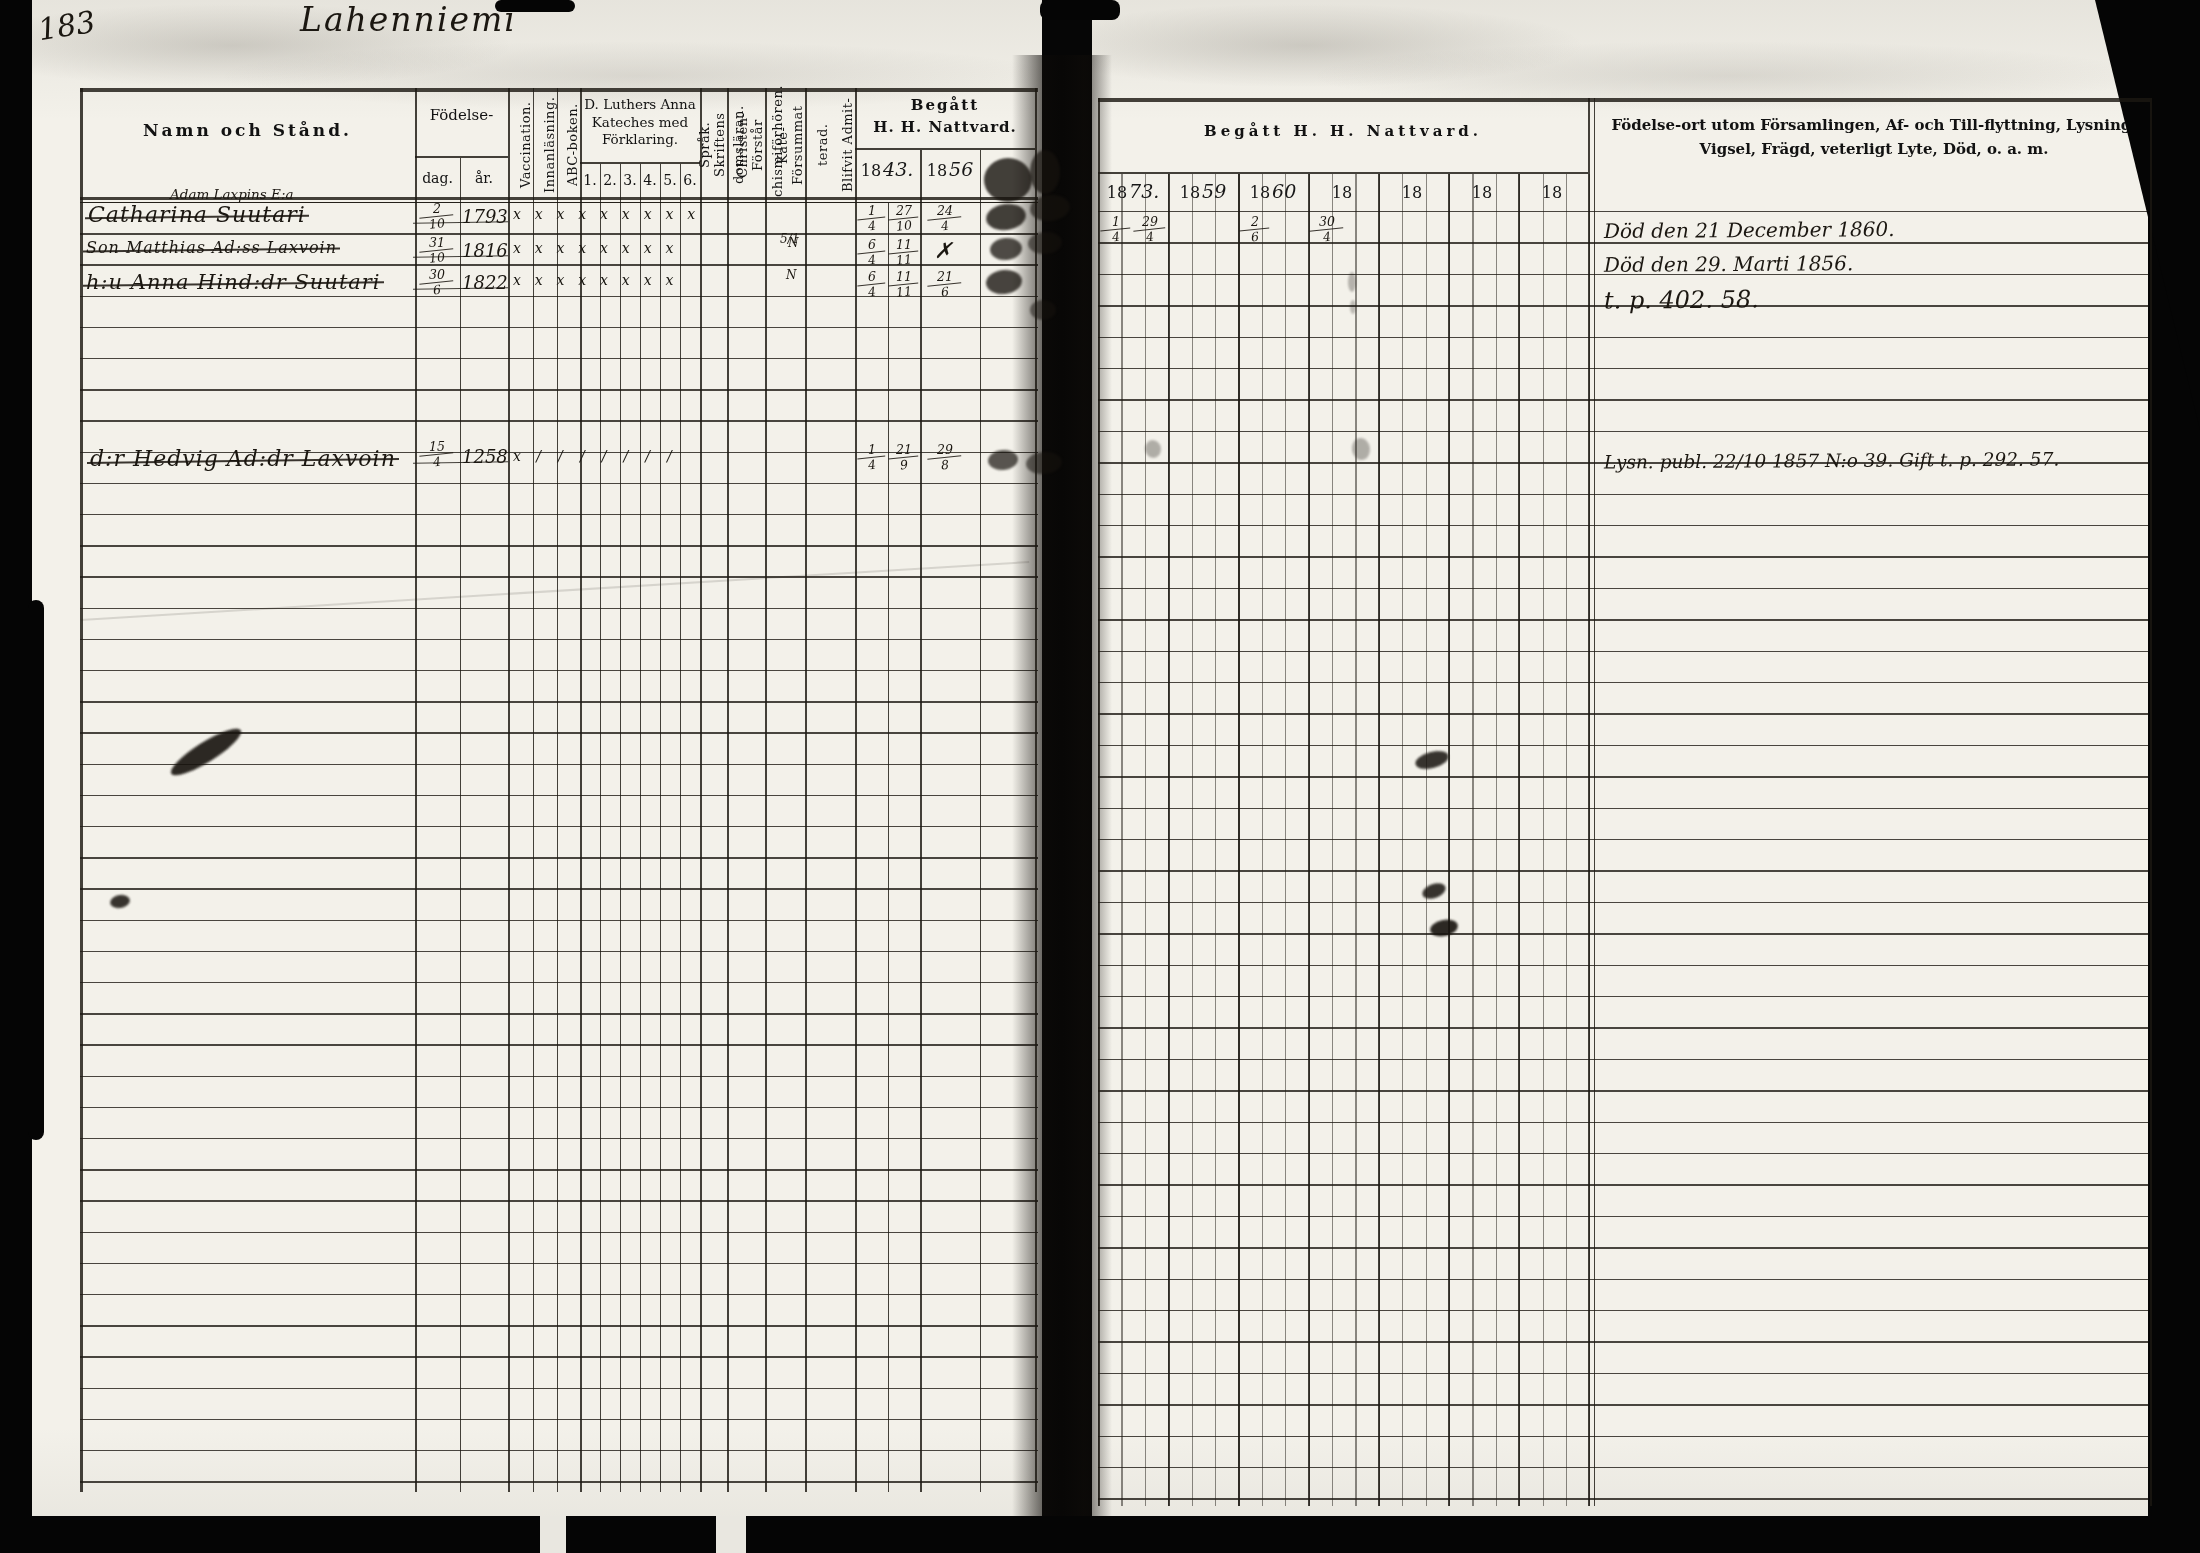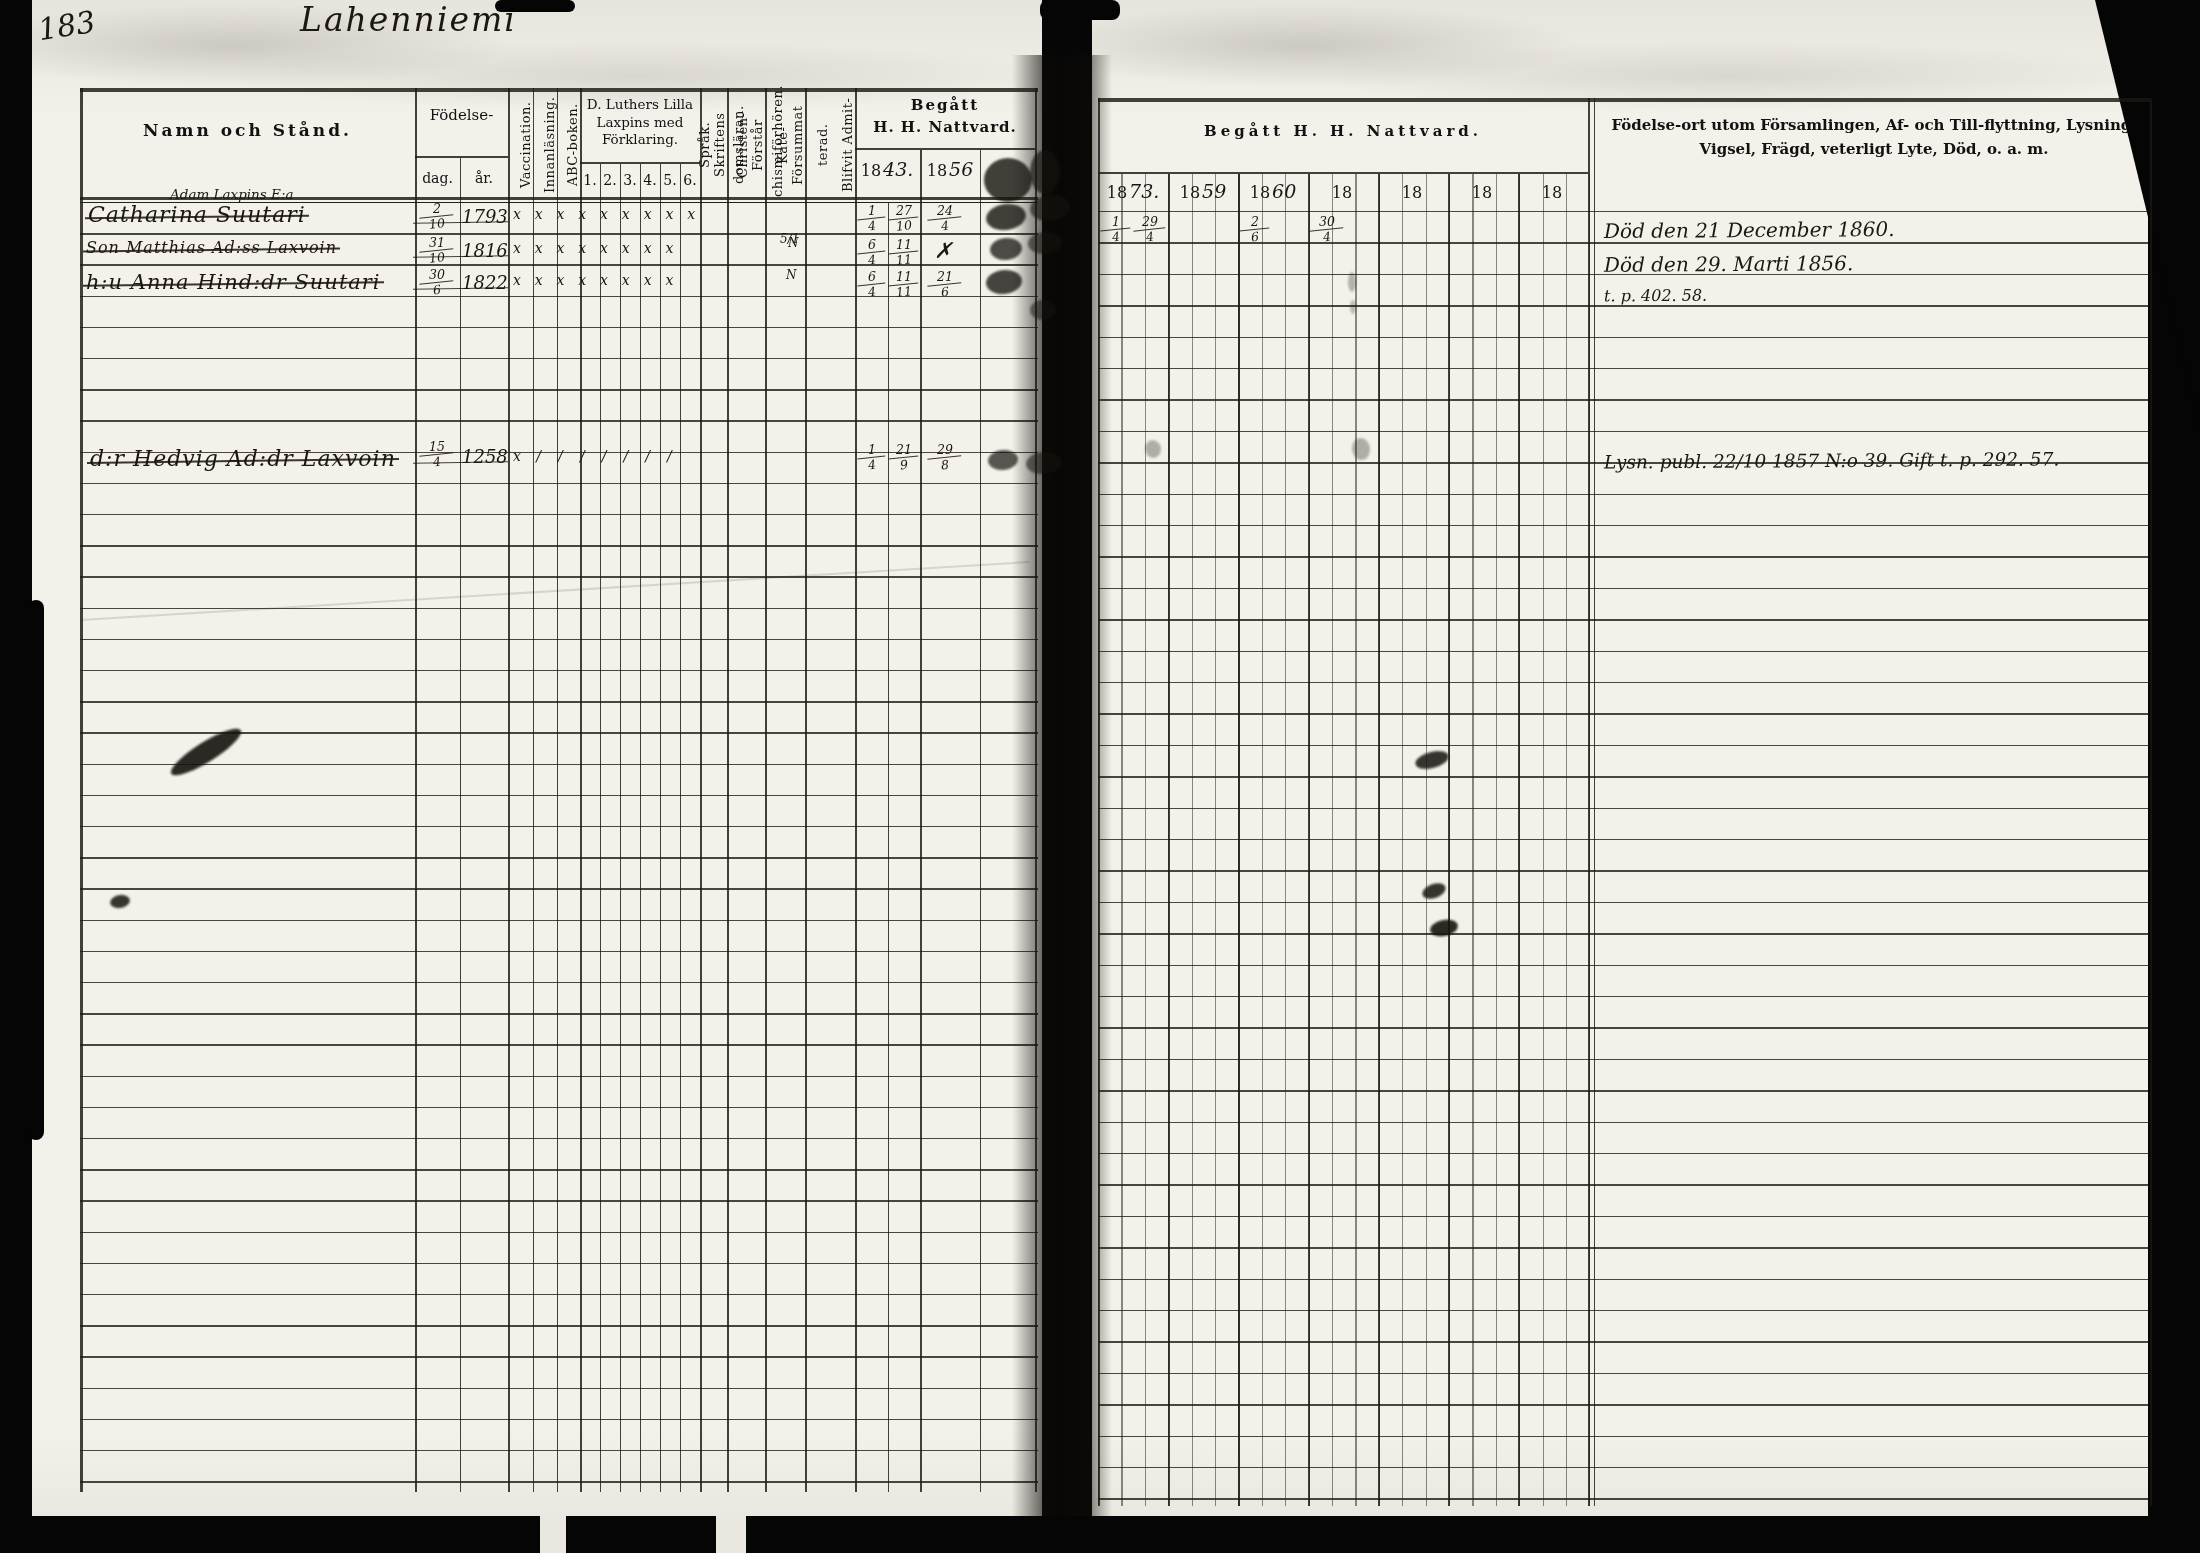--- a/index.html
+++ b/index.html
@@ -54,21 +54,21 @@
   <div class="pr ctr" style="left:80px;top:120px;width:335px;font-size:17px;font-weight:bold;letter-spacing:3px;">Namn och Stånd.</div>
 
   <div class="pr ctr" style="left:415px;top:106px;width:93px;font-size:15px;">Födelse-</div>
   <div class="pr ctr" style="left:415px;top:170px;width:45px;font-size:14px;">dag.</div>
   <div class="pr ctr" style="left:460px;top:170px;width:48px;font-size:14px;">år.</div>
 
   <div class="vtext" style="left:508px;top:93px;width:25px;">Vaccination.</div>
   <div class="vtext" style="left:533px;top:93px;width:24px;">Innanläsning.</div>
   <div class="vtext" style="left:557px;top:93px;width:23px;">ABC-boken.</div>
 
-  <div class="pr ctr" style="left:582px;top:96px;width:116px;font-size:13.5px;line-height:1.3;">D. Luthers Lilla Laxpins med Förklaring.</div>
+  <div class="pr ctr" style="left:582px;top:96px;width:116px;font-size:13.5px;line-height:1.3;">D. Luthers Anna Kateches med Förklaring.</div>
   <div class="pr ctr" style="left:580px;top:172px;width:20px;font-size:14px;">1.</div>
   <div class="pr ctr" style="left:600px;top:172px;width:20px;font-size:14px;">2.</div>
   <div class="pr ctr" style="left:620px;top:172px;width:20px;font-size:14px;">3.</div>
   <div class="pr ctr" style="left:640px;top:172px;width:20px;font-size:14px;">4.</div>
   <div class="pr ctr" style="left:660px;top:172px;width:20px;font-size:14px;">5.</div>
   <div class="pr ctr" style="left:680px;top:172px;width:20px;font-size:14px;">6.</div>
 
   <div class="vtext" style="left:700px;top:93px;width:27px;">Skriftens Språk.</div>
   <div class="vtext" style="left:727px;top:93px;width:19px;">domsläran.</div>
   <div class="vtext" style="left:746px;top:93px;width:19px;">Förstår Christen-</div>
@@ -208,21 +208,21 @@
       <span class="fb">4</span>
     </div>
   <div class="hw fr" style="left:889px;top:271px;width:30px;">
       <span class="ft">11</span>
       <span class="fb">11</span>
     </div>
   <div class="hw fr" style="left:928px;top:271px;width:34px;">
       <span class="ft">21</span>
       <span class="fb">6</span>
     </div>
-  <div class="hw note" style="left:1604px;top:286px;font-size:16px;">t. p. 402. 58.</div>
+  <div class="hw note" style="left:1604px;top:286px;font-size:24px;">t. p. 402. 58.</div>
 
   <div class="hw strike" style="left:90px;top:446px;font-size:22px;letter-spacing:1px;">d:r Hedvig Ad:dr Laxvoin</div>
   <div class="hw fr" style="left:420px;top:441px;width:34px;">
       <span class="ft">15</span>
       <span class="fb">4</span>
     </div>
   <div class="hw" style="left:462px;top:446px;font-size:18px;">1258</div>
   <div class="mkrow hw" style="left:506px;top:448px;">
     <span>x</span>
       <span>/</span>

